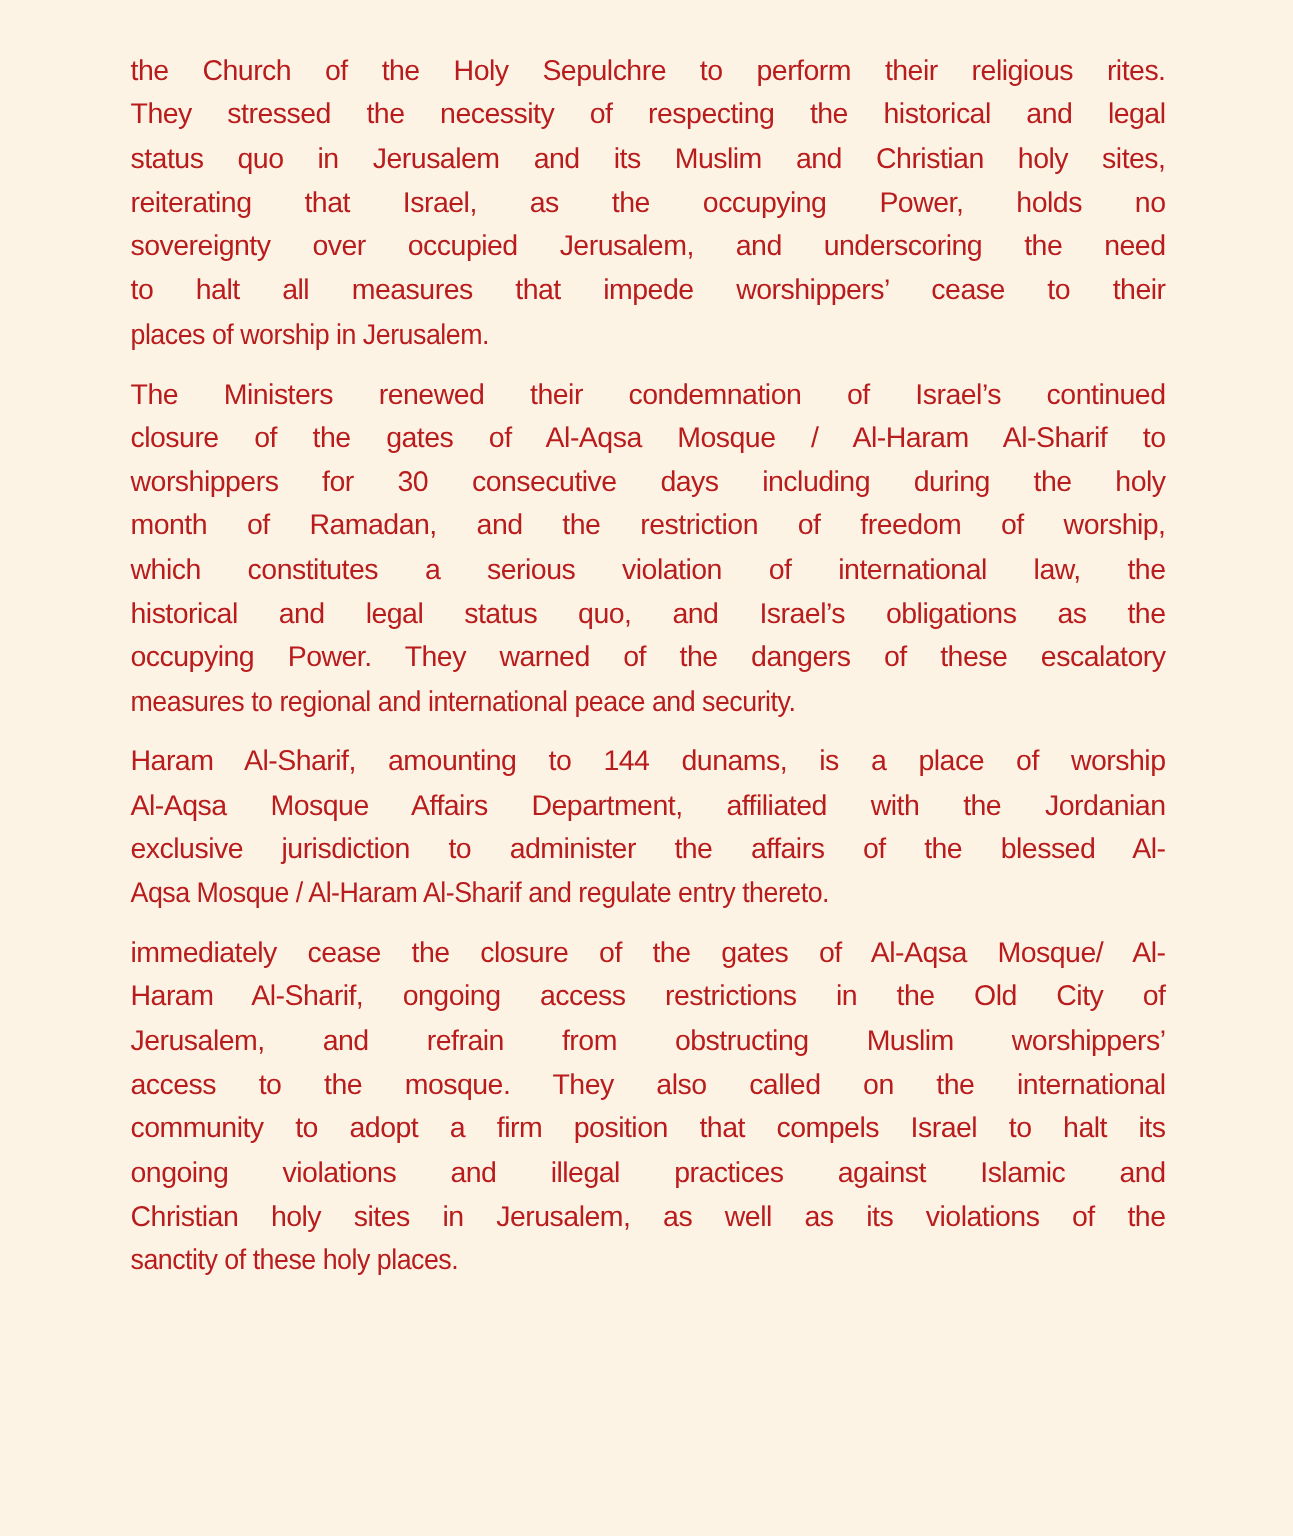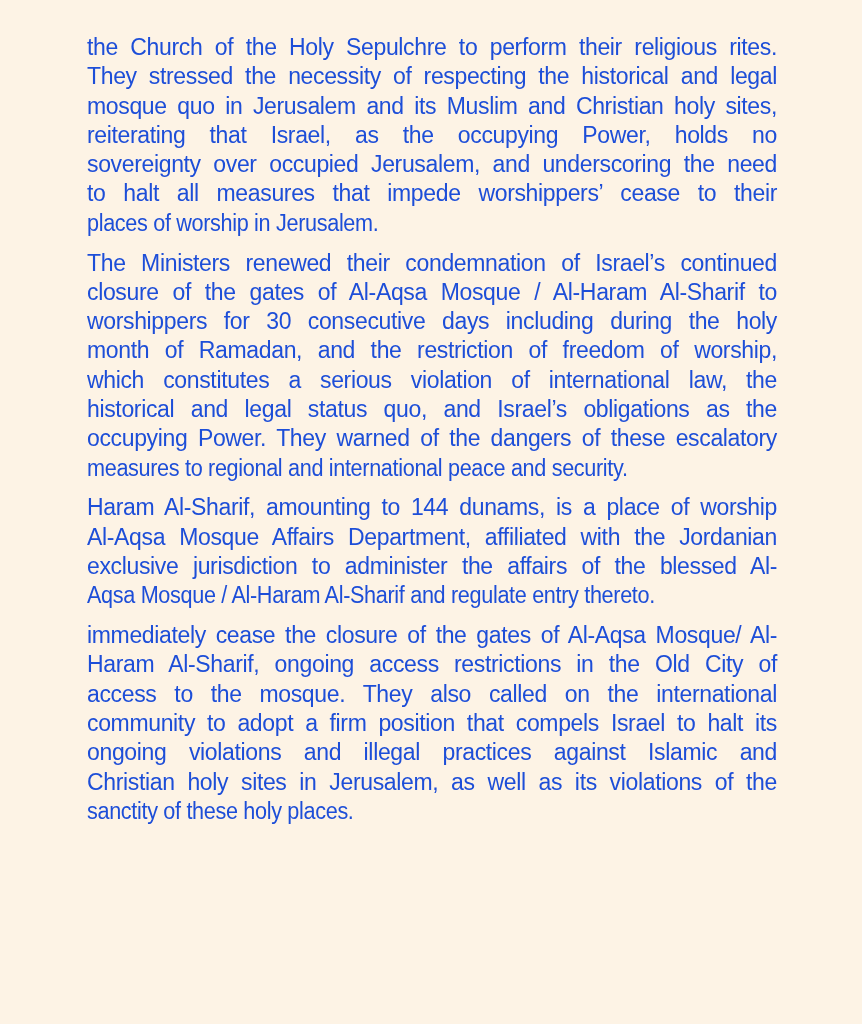--- a/index.html
+++ b/index.html
@@ -11,23 +11,23 @@
       height: 1024px;
       background: #fdf3e5;
       overflow: hidden;
       position: relative;
     }
     .page {
       position: absolute;
       left: 87px;
       top: 33px;
       width: 690px;
-      color: #1d4ed8;
+      color: #b91c1c;
       font-family: "Liberation Sans", sans-serif;
-      font-size: 23px;
+      font-size: 19px;
     }
     .para {
       margin: 0 0 10.5px 0;
     }
     .line {
       display: block;
       height: 29.3px;
       line-height: 29.3px;
       white-space: nowrap;
       text-align: justify;
@@ -39,21 +39,21 @@
       text-align-last: left;
     }
   </style>
 </head>
 <body>
 
 <div class="page">
   <div class="para">
     <span class="line">the Church of the Holy Sepulchre to perform their religious rites.</span>
     <span class="line">They stressed the necessity of respecting the historical and legal</span>
-    <span class="line">mosque quo in Jerusalem and its Muslim and Christian holy sites,</span>
+    <span class="line">status quo in Jerusalem and its Muslim and Christian holy sites,</span>
     <span class="line">reiterating that Israel, as the occupying Power, holds no</span>
     <span class="line">sovereignty over occupied Jerusalem, and underscoring the need</span>
     <span class="line">to halt all measures that impede worshippers’ cease to their</span>
     <span class="line last" style="transform: scaleX(0.94);">places of worship in Jerusalem.</span>
   </div>
 
   <div class="para">
     <span class="line">The Ministers renewed their condemnation of Israel’s continued</span>
     <span class="line">closure of the gates of Al-Aqsa Mosque / Al-Haram Al-Sharif to</span>
     <span class="line">worshippers for 30 consecutive days including during the holy</span>
@@ -67,19 +67,20 @@
   <div class="para">
     <span class="line">Haram Al-Sharif, amounting to 144 dunams, is a place of worship</span>
     <span class="line">Al-Aqsa Mosque Affairs Department, affiliated with the Jordanian</span>
     <span class="line">exclusive jurisdiction to administer the affairs of the blessed Al-</span>
     <span class="line last" style="transform: scaleX(0.94);">Aqsa Mosque / Al-Haram Al-Sharif and regulate entry thereto.</span>
   </div>
 
   <div class="para">
     <span class="line">immediately cease the closure of the gates of Al-Aqsa Mosque/ Al-</span>
     <span class="line">Haram Al-Sharif, ongoing access restrictions in the Old City of</span>
+    <span class="line">Jerusalem, and refrain from obstructing Muslim worshippers’</span>
     <span class="line">access to the mosque. They also called on the international</span>
     <span class="line">community to adopt a firm position that compels Israel to halt its</span>
     <span class="line">ongoing violations and illegal practices against Islamic and</span>
     <span class="line">Christian holy sites in Jerusalem, as well as its violations of the</span>
     <span class="line last" style="transform: scaleX(0.94);">sanctity of these holy places.</span>
   </div>
 </div>
 
 </body></html>

